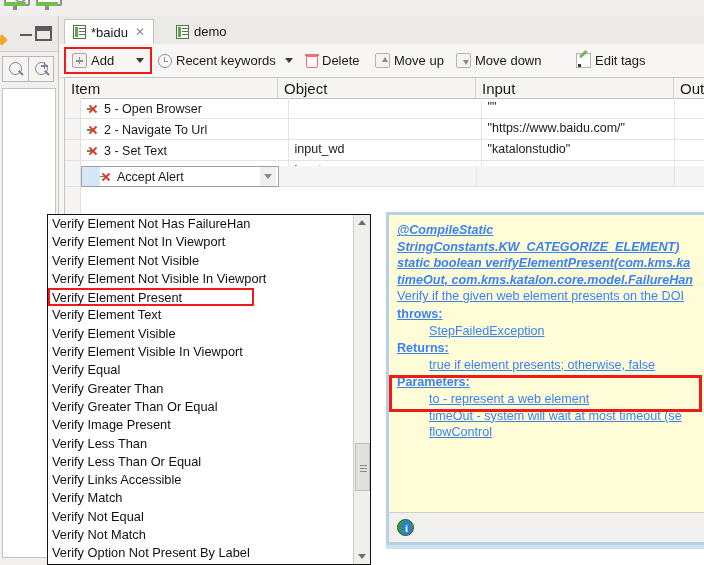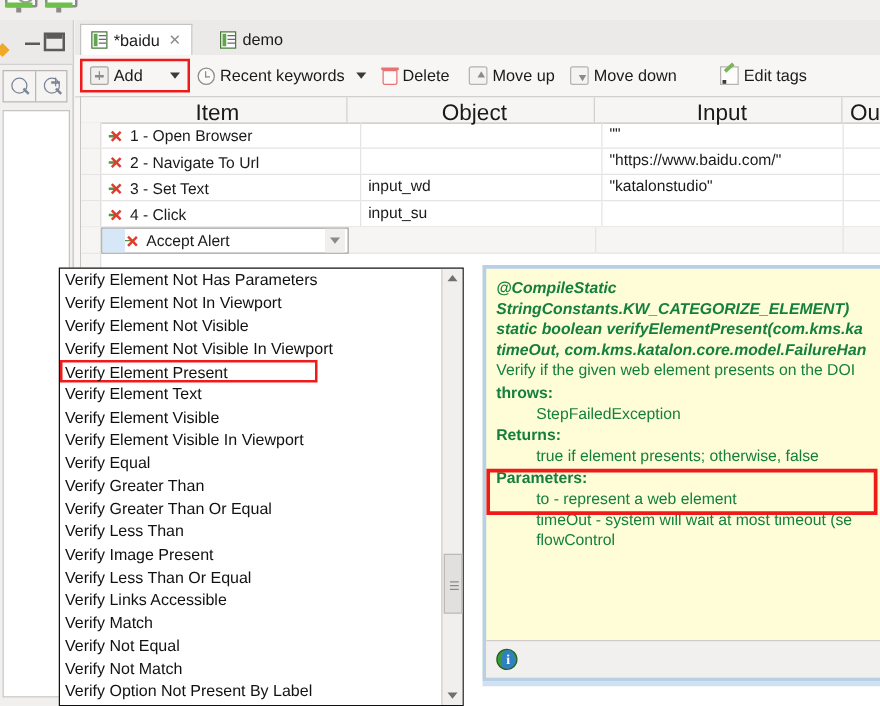--- a/index.html
+++ b/index.html
@@ -213,24 +213,23 @@
     position: absolute; left: 4px; top: 61px; width: 640px; height: 488px;
     background: #ffffff; border-left: 1px solid #c6c4c2; border-top: 1px solid #c6c4c2;
     box-sizing: border-box;
   }
   .thead {
     position: absolute; left: 0; top: 0; width: 640px; height: 20px;
     background: #f6f5f3; border-bottom: 1px solid #c6c4c2;
     display: flex;
   }
   .th {
-    font-size: 18px; color: #1a1a1a; padding: 2px 0 0 6px;
+    font-size: 15px; color: #1a1a1a; padding: 2px 0 0 6px;
     box-sizing: border-box; height: 20px;
     border-right: 1px solid #d3d1cf;
-    text-align: center;
   }
   .th.c0 { width: 213px; }
   .th.c1 { width: 198px; }
   .th.c2 { width: 198px; }
   .th.c3 { width: 31px; border-right: none; }
   .rowgutter {
     position: absolute; left: 0; top: 20px; width: 15px; height: 468px;
     background: #f6f5f3; border-right: 1px solid #e2e0de;
   }
   .trow {
@@ -334,21 +333,21 @@
 
   
   .doctip {
     position: absolute; left: 386px; top: 212px; width: 322px; height: 333px;
     border: 3px solid #b8cfe5; background: #fefdd8; box-sizing: border-box;
     z-index: 50; overflow: hidden;
   }
   .docbody {
     position: absolute; left: 0; top: 0; right: 0; bottom: 30px;
     padding: 7px 0 0 8px; overflow: hidden;
-    font-size: 12.6px; color: #15803d; line-height: 16.6px;
+    font-size: 12.6px; color: #3b82f6; line-height: 16.6px; text-decoration: underline;
   }
   .sig { font-weight: bold; font-style: italic; white-space: nowrap; }
   .desc { white-space: nowrap; }
   .sec { font-weight: bold; margin-top: 1px; }
   .ind { padding-left: 32px; white-space: nowrap; }
   .redbox-returns {
     position: absolute; left: 0px; top: 160px; width: 313px; height: 37px;
     border: 3px solid #ef1b1b; box-sizing: border-box;
     z-index: 5; pointer-events: none;
   }
@@ -483,21 +482,21 @@
 
       <div class="rowgutter"></div>
 
       <div class="trow" style="top:20px;">
         <div class="gut"></div>
         <div class="td c0">
           <span class="stepicon">
               <span class="x1"></span>
               <span class="x2"></span>
             </span>
-          <span class="steplabel">1 - Open Browser</span>
+          <span class="steplabel">5 - Open Browser</span>
         </div>
         <div class="td c1"></div>
         <div class="td c2">""</div>
         <div class="td c3"></div>
       </div>
 
       <div class="trow" style="top:41px;">
         <div class="gut"></div>
         <div class="td c0">
           <span class="stepicon">
@@ -532,54 +531,54 @@
               <span class="x1"></span>
               <span class="x2"></span>
             </span>
           <span class="steplabel">4 - Click</span>
         </div>
         <div class="td c1">input_su</div>
         <div class="td c2"></div>
         <div class="td c3"></div>
       </div>
 
-      <div class="editrow" style="top:104px;">
+      <div class="editrow" style="top:88px;">
         <div class="gut"></div>
         <div class="editcell">
           <div class="sel-left"></div>
           <span class="stepicon" style="margin-left:18px;">
               <span class="x1"></span>
               <span class="x2"></span>
             </span>
           <span class="steplabel">Accept Alert</span>
           <span class="dd">
               <i></i>
             </span>
         </div>
         <div class="td c1" style="width:198px;"></div>
         <div class="td c2" style="width:198px;"></div>
       </div>
     </div>
   </div>
 
   <div class="ddpopup">
     <div class="ddlist" id="ddlist">
-        <div class="dditem">Verify Element Not Has Parameters</div>
+        <div class="dditem">Verify Element Not Has FailureHan</div>
         <div class="dditem">Verify Element Not In Viewport</div>
         <div class="dditem">Verify Element Not Visible</div>
         <div class="dditem">Verify Element Not Visible In Viewport</div>
         <div class="dditem sel">Verify Element Present</div>
         <div class="dditem">Verify Element Text</div>
         <div class="dditem">Verify Element Visible</div>
         <div class="dditem">Verify Element Visible In Viewport</div>
         <div class="dditem">Verify Equal</div>
         <div class="dditem">Verify Greater Than</div>
         <div class="dditem">Verify Greater Than Or Equal</div>
+        <div class="dditem">Verify Image Present</div>
         <div class="dditem">Verify Less Than</div>
-        <div class="dditem">Verify Image Present</div>
         <div class="dditem">Verify Less Than Or Equal</div>
         <div class="dditem">Verify Links Accessible</div>
         <div class="dditem">Verify Match</div>
         <div class="dditem">Verify Not Equal</div>
         <div class="dditem">Verify Not Match</div>
         <div class="dditem">Verify Option Not Present By Label</div>
       </div>
     <div class="ddscroll">
       <div class="ddsb-up">
           <i></i>

